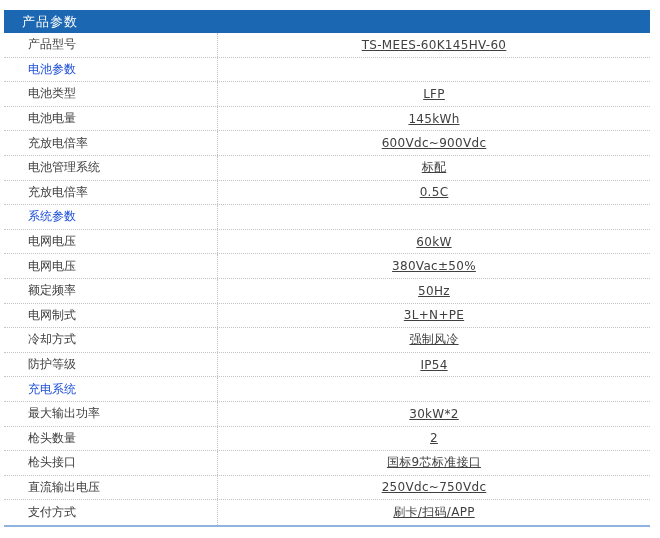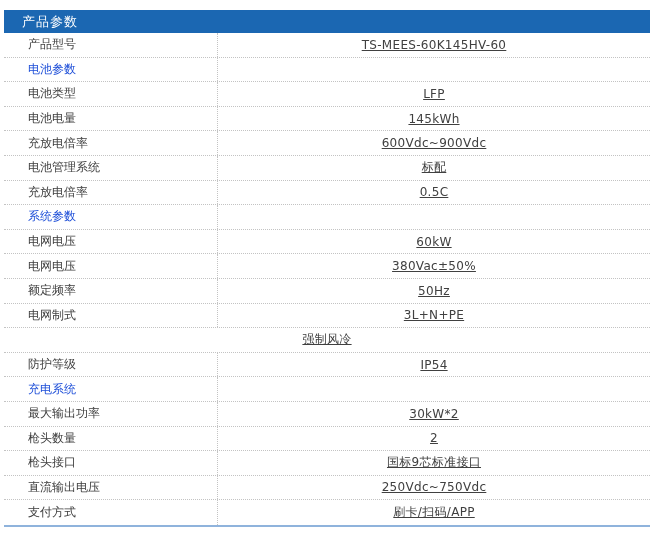--- a/index.html
+++ b/index.html
@@ -119,20 +119,21 @@
   </div>
         <div class="row">
     <div class="cell-label">额定频率</div>
     <div class="cell-value">50Hz</div>
   </div>
         <div class="row">
     <div class="cell-label">电网制式</div>
     <div class="cell-value">3L+N+PE</div>
   </div>
         <div class="row">
+    <div class="cell-label">冷却方式</div>
     <div class="cell-value">强制风冷</div>
   </div>
         <div class="row">
     <div class="cell-label">防护等级</div>
     <div class="cell-value">IP54</div>
   </div>
         <div class="row section">
     <div class="cell-label">充电系统</div>
     <div class="cell-value"></div>
   </div>

